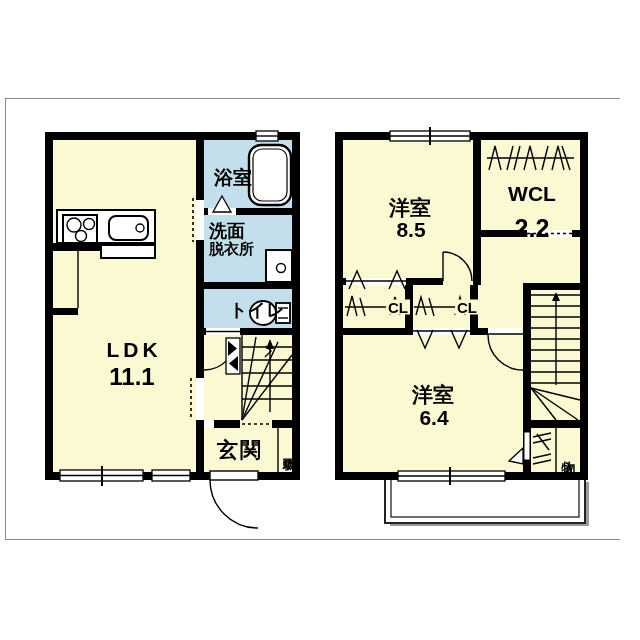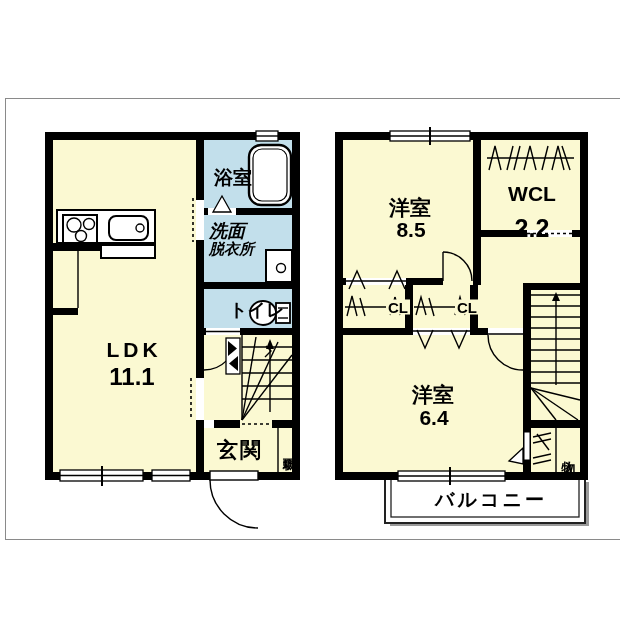--- a/index.html
+++ b/index.html
@@ -11,21 +11,21 @@
   svg{position:absolute;left:0;top:0;}
   .wall{fill:var(--wall,#000);}
   .room-fill{fill:var(--room-fill,#FBF9D2);}
   .wet-fill{fill:var(--wet-fill,#C2DFEB);}
   .thin{stroke:#000;stroke-width:1.4;fill:none;}
   .med{stroke:#000;stroke-width:2;fill:none;}
   .wfill{fill:#fff;}
   .dash{stroke:#000;stroke-width:1.6;fill:none;stroke-dasharray:3 3;}
   .lbl{position:absolute;font-weight:bold;color:#000;transform:translate(-50%,-50%);
        white-space:nowrap;line-height:1;}
-  .lbl.tl{transform:none;font-style:italic;}
+  .lbl.tl{transform:none;}
   .vert{writing-mode:vertical-rl;text-orientation:upright;}
   .clbg{background:var(--room-fill,#FBF9D2);padding:0 2px;margin-left:19px;}
 </style>
 </head>
 <body>
 
 <div class="canvas">
   <div class="frame"></div>
 
   <svg width="640" height="640" viewBox="0 0 640 640">
@@ -297,14 +297,13 @@
 
   <div class="lbl" style="left:410px;top:207px;font-size:21px;">洋室</div>
   <div class="lbl" style="left:411px;top:229px;font-size:21px;">8.5</div>
   <div class="lbl" style="left:532px;top:193px;font-size:21px;">WCL</div>
   <div class="lbl" style="left:532px;top:228px;font-size:25px;">2.2</div>
   <div class="lbl clbg" style="left:379px;top:307px;font-size:15px;">CL</div>
   <div class="lbl clbg" style="left:448px;top:307px;font-size:15px;">CL</div>
   <div class="lbl" style="left:433px;top:394px;font-size:21px;">洋室</div>
   <div class="lbl" style="left:434px;top:417px;font-size:21px;">6.4</div>
   <div class="lbl vert" style="left:569px;top:450px;font-size:14px;">物入</div>
-  <div class="lbl" style="left:491px;top:499px;font-size:19px;letter-spacing:3px;">バルコニー</div>
 </div>
 
 </body></html>

